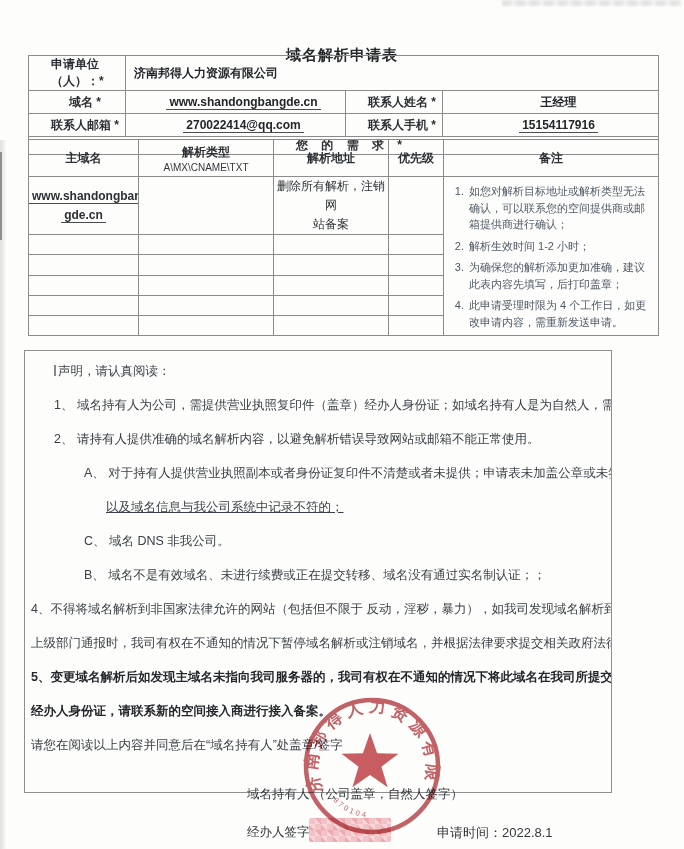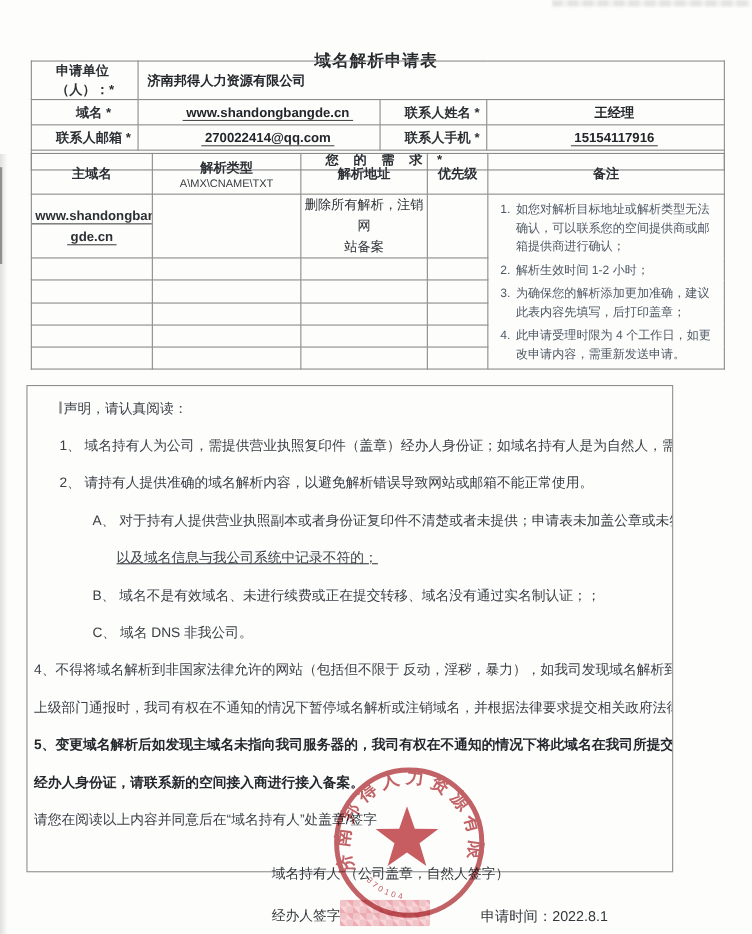--- a/index.html
+++ b/index.html
@@ -196,22 +196,22 @@
         </tr>
   </tbody>
     </table>
 
   <div class="statement-box">
     <div class="s-line ind-a"><span class="intro-tick"></span><span>声明，请认真阅读：</span></div>
     <div class="s-line ind-a">1、 域名持有人为公司，需提供营业执照复印件（盖章）经办人身份证；如域名持有人是为自然人，需提供持有人身份证复印件。</div>
     <div class="s-line ind-a">2、 请持有人提供准确的域名解析内容，以避免解析错误导致网站或邮箱不能正常使用。</div>
     <div class="s-line ind-b">A、 对于持有人提供营业执照副本或者身份证复印件不清楚或者未提供；申请表未加盖公章或未签字；未与我公司未签订合同</div>
     <div class="s-line ind-c">以及域名信息与我公司系统中记录不符的；</div>
+    <div class="s-line ind-b">C、 域名 DNS 非我公司。</div>
     <div class="s-line ind-b">B、 域名不是有效域名、未进行续费或正在提交转移、域名没有通过实名制认证；；</div>
-    <div class="s-line ind-b">C、 域名 DNS 非我公司。</div>
     <div class="s-line">4、不得将域名解析到非国家法律允许的网站（包括但不限于 反动，淫秽，暴力），如我司发现域名解析到非国家法律允许内容或</div>
     <div class="s-line">上级部门通报时，我司有权在不通知的情况下暂停域名解析或注销域名，并根据法律要求提交相关政府法律部门处理。</div>
     <div class="s-line s-bold">5、变更域名解析后如发现主域名未指向我司服务器的，我司有权在不通知的情况下将此域名在我司所提交的备案取消接入，为不</div>
     <div class="s-line s-bold">经办人身份证，请联系新的空间接入商进行接入备案。</div>
     <div class="s-line">请您在阅读以上内容并同意后在“域名持有人”处盖章/签字</div>
   </div>
 
   <div class="footer-holder">域名持有人 （公司盖章，自然人签字）</div>
   <div class="footer-sign">经办人签字：</div>
   <div class="footer-time">

